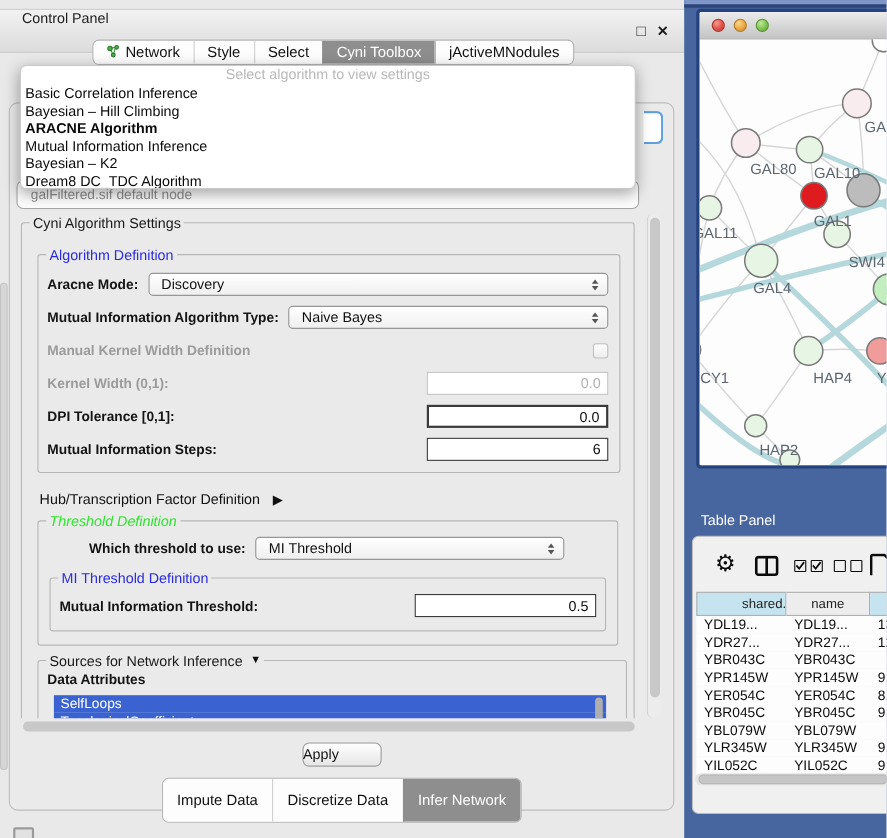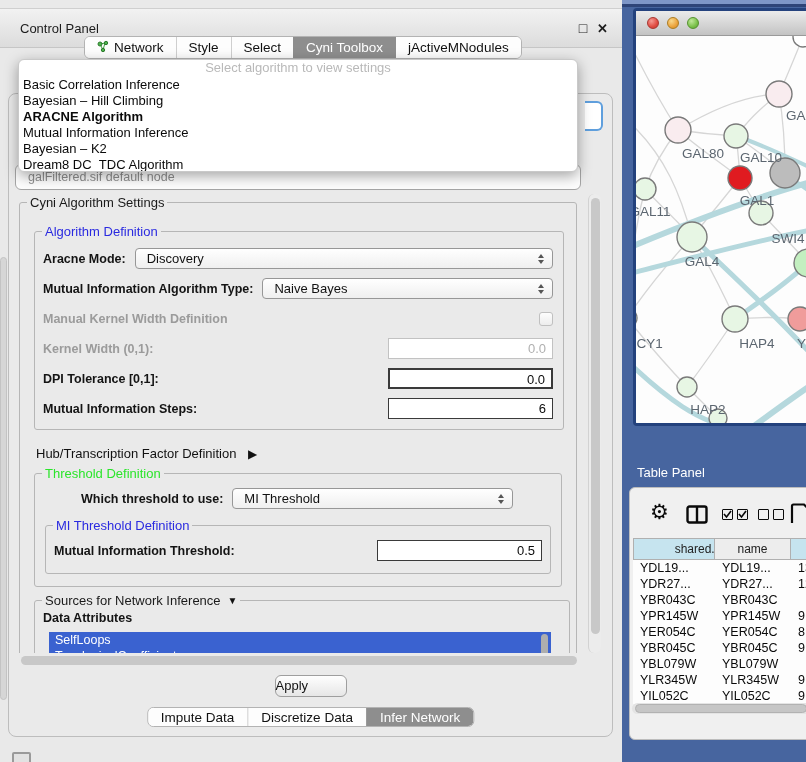--- a/index.html
+++ b/index.html
@@ -3,21 +3,21 @@
 <meta charset="utf-8">
 <style>
   * { margin:0; padding:0; box-sizing:border-box; }
   html,body { width:806px; height:762px; overflow:hidden; background:#e9e9e9;
     font-family:"Liberation Sans", sans-serif; position:relative; }
 
   
   .control-panel { position:absolute; left:0; top:0; width:622px; height:740px; }
   .cp-titlebar { position:absolute; left:0; top:8px; width:100%; height:40px;
     background:linear-gradient(#f2f2f2,#dcdcdc); border-top:1px solid #cfcfcf; border-bottom:1px solid #c6c6c6;
-    display:flex; align-items:center; font-size:13px; color:#1c1c1c; padding-left:20px; }
+    display:flex; font-size:13px; color:#1c1c1c; padding-left:20px; }
   .cp-titlebar .winbtns { position:absolute; right:14px; top:0; height:100%; display:flex; align-items:center; gap:10px;
     font-size:13px; color:#1c1c1c; font-weight:bold; }
   .cp-titlebar .float { font-weight:normal; font-size:14px; }
 
   .cp-tabs { position:absolute; left:84px; top:36px; height:23px; display:inline-flex;
     border:1px solid #b3b3b3; border-radius:6px; overflow:hidden; background:#fff; }
   .cp-tab { display:flex; align-items:center; gap:5px; padding:0 12px; font-size:13.5px; color:#111;
     background:#fdfdfd; border-left:1px solid #cfcfcf; white-space:nowrap; }
   .cp-tab:first-child { border-left:none; }
   .cp-tab.sel { background:#8e8e8e; color:#fff; border-left-color:#8e8e8e; }
@@ -38,21 +38,21 @@
     border:1px solid #c9c9c9; border-radius:6px; box-shadow:0 4px 14px rgba(0,0,0,.35); z-index:50; overflow:hidden; }
   .popup-header { height:17px; text-align:center; color:#b9b9b9; font-size:13px; line-height:16px; }
   .algo-item { height:16px; line-height:16px; font-size:13px; color:#0a0a0a; padding-left:4px; white-space:nowrap; }
   .algo-item.sel { font-weight:bold; }
 
   
   .settings-clip { position:absolute; left:6px; top:100px; width:571px; height:459px; overflow:hidden; }
   fieldset.box { border:1px solid #b6b6b6; border-radius:3px; position:relative; }
   .legend { position:absolute; top:-8px; left:7px; background:#eaeaea; padding:0 3px; font-size:13px; color:#1a1a1a; white-space:nowrap; }
   .legend.blue { color:#2a2ae0; }
-  .legend.green { color:#2ce52c; }
+  .legend.green { color:#2ce52c;font-style:italic; }
 
   .fs-cyni { position:absolute; left:4px; top:8px; width:558px; height:660px; padding:20px 0 0 0; }
   .fs-algdef { margin:8px 12px 0 14px; padding:16px 10px 6px 8px; }
   .frow { display:flex; align-items:center; height:21px; margin-bottom:9px; }
   .flabel { font-size:12.5px; font-weight:bold; color:#141414; white-space:nowrap; }
   .flabel.dis { color:#9b9b9b; }
   .combo { position:relative; flex:1; margin-left:9px; height:21px; border:1px solid #979797; border-radius:4px;
     background:linear-gradient(#ffffff,#efefef); font-size:13px; color:#111; line-height:19px; padding-left:11px; }
   .spin { position:absolute; right:7px; top:50%; transform:translateY(-50%); width:7px; height:10px; }
   .spin::before { content:""; position:absolute; top:0; left:0; border-left:3.5px solid transparent;
@@ -83,21 +83,21 @@
     border-left:1px solid #d2d2d2; border-radius:6px; }
   .vsb .thumb { position:absolute; left:2px; top:4px; width:9px; height:436px; background:#c8c8c8; border-radius:5px; }
   .hsb { position:absolute; left:8px; top:561px; width:569px; height:12px; }
   .hsb .thumb { position:absolute; left:4px; top:1px; height:9px; width:556px; background:#c8c8c8; border-radius:5px; }
 
   .apply-btn { position:absolute; top:581px; left:50%; transform:translateX(-50%); width:72px; height:22px;
     border:1px solid #9e9e9e; border-radius:6px; background:linear-gradient(#fefefe,#e6e6e6);
     font-size:13px; color:#111; text-align:left; line-height:20px; }
 
   .bottom-tabs { position:absolute; top:613px; left:50%; transform:translateX(-50%); display:inline-flex;
-    border:1px solid #b3b3b3; border-radius:6px; overflow:hidden; background:#fff; height:20px; }
+    border:1px solid #b3b3b3; border-radius:6px; overflow:hidden; background:#fff; height:41px; }
   .btab { padding:0 13px; font-size:13.5px; color:#111; background:#fdfdfd; border-left:1px solid #cfcfcf;
     display:flex; align-items:center; white-space:nowrap; }
   .btab:first-child { border-left:none; }
   .btab.sel { background:#8e8e8e; color:#fff; border-left-color:#8e8e8e; }
 
   .left-strip { position:absolute; left:0; top:257px; width:7px; height:443px; background:#d6d6d6;
     border:1px solid #c3c3c3; border-radius:4px; }
   .mini-square { position:absolute; left:12px; top:752px; width:19px; height:16px; background:#e2e2e2;
     border:2px solid #9a9a9a; border-radius:2px; }
 

